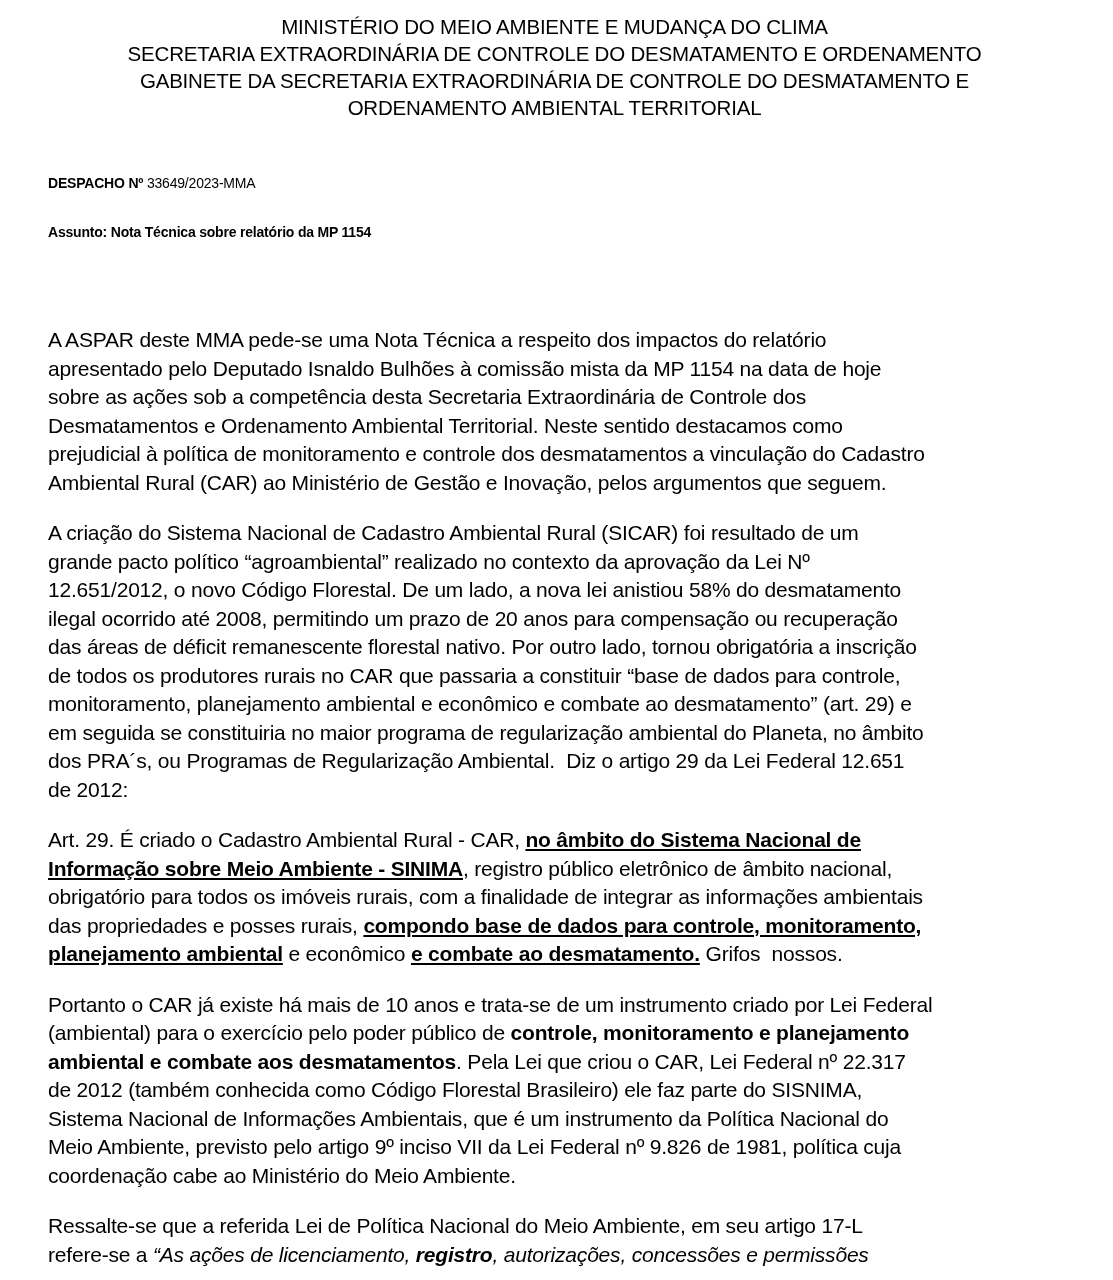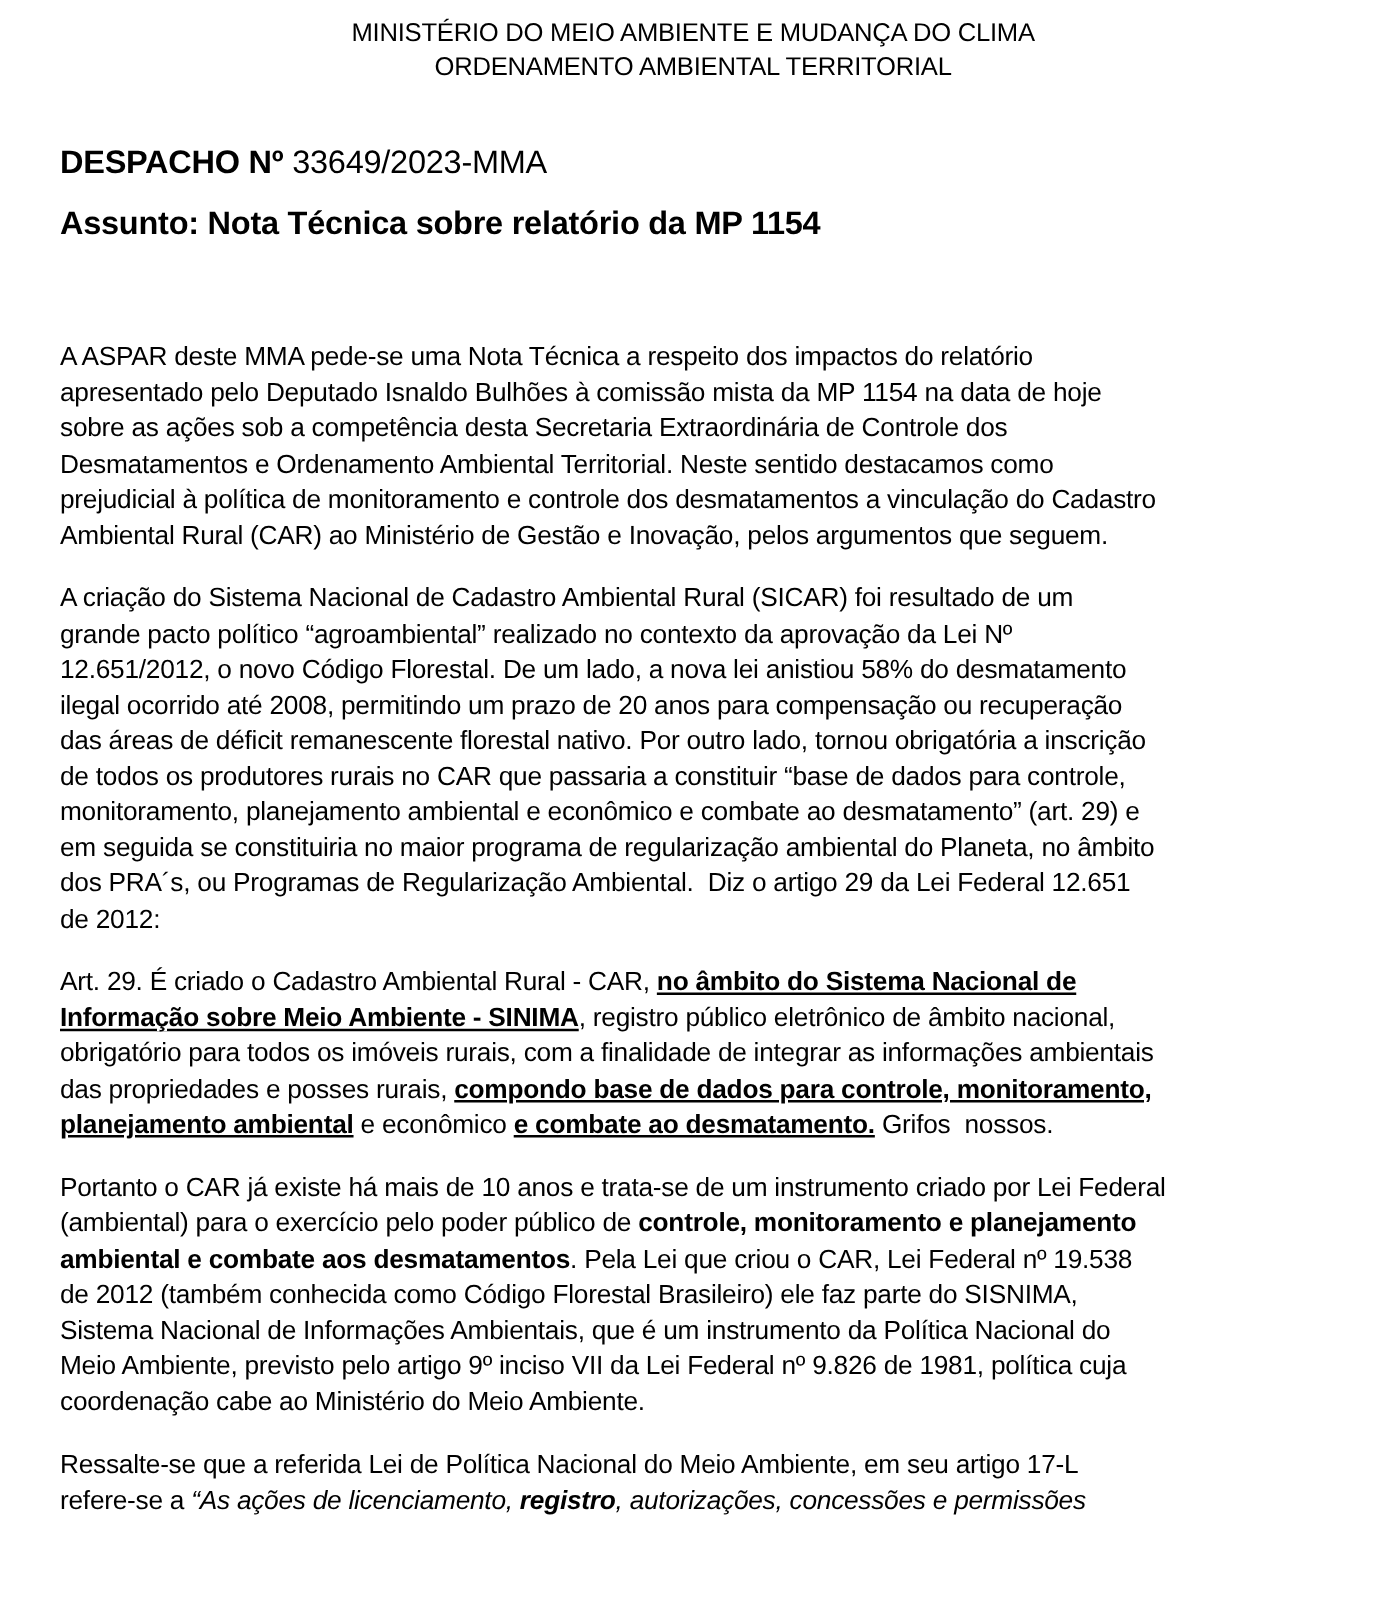--- a/index.html
+++ b/index.html
@@ -24,21 +24,21 @@
   .doc-header {
     text-align: center;
     font-size: 20.5px;
     line-height: 27px;
     letter-spacing: -0.2px;
   }
   .header-line {
     white-space: pre;
   }
   .meta-line {
-    font-size: 26px;
+    font-size: 14px;
     line-height: 28.5px;
     letter-spacing: -0.2px;
     white-space: pre;
   }
   .despacho-line { margin-top: 48px; }
   .assunto-line  { margin-top: 20px; }
   .doc-body {
     margin-top: 80px;
     font-size: 21px;
     line-height: 28.5px;
@@ -52,20 +52,22 @@
   .s-u { text-decoration: underline; text-align: center; }
   .s-i { font-style: italic; }
 </style>
 </head>
 <body>
 
 <div class="page">
 
   <header class="doc-header">
     <div class="header-line">MINISTÉRIO DO MEIO AMBIENTE E MUDANÇA DO CLIMA</div>
+    <div class="header-line">SECRETARIA EXTRAORDINÁRIA DE CONTROLE DO DESMATAMENTO E ORDENAMENTO</div>
+    <div class="header-line">GABINETE DA SECRETARIA EXTRAORDINÁRIA DE CONTROLE DO DESMATAMENTO E</div>
     <div class="header-line">ORDENAMENTO AMBIENTAL TERRITORIAL</div>
   </header>
 
   <div class="meta-line despacho-line"><span class="s-b">DESPACHO Nº </span><span>33649/2023-MMA</span></div>
 
   <div class="meta-line assunto-line"><span class="s-b">Assunto: Nota Técnica sobre relatório da MP 1154</span></div>
 
   <main class="doc-body">
       <p class="para"><span>A ASPAR deste MMA pede-se uma Nota Técnica a respeito dos impactos do relatório</span>
 <span>apresentado pelo Deputado Isnaldo Bulhões à comissão mista da MP 1154 na data de hoje</span>
@@ -83,21 +85,21 @@
 <span>em seguida se constituiria no maior programa de regularização ambiental do Planeta, no âmbito</span>
 <span>dos PRA´s, ou Programas de Regularização Ambiental.  Diz o artigo 29 da Lei Federal 12.651</span>
 <span>de 2012:</span></p>
       <p class="para"><span>Art. 29. É criado o Cadastro Ambiental Rural - CAR, </span><span class="s-b s-u">no âmbito do Sistema Nacional de</span>
 <span class="s-b s-u">Informação sobre Meio Ambiente - SINIMA</span><span>, registro público eletrônico de âmbito nacional,</span>
 <span>obrigatório para todos os imóveis rurais, com a finalidade de integrar as informações ambientais</span>
 <span>das propriedades e posses rurais, </span><span class="s-b s-u">compondo base de dados para controle, monitoramento,</span>
 <span class="s-b s-u">planejamento ambiental</span><span> e econômico </span><span class="s-b s-u">e combate ao desmatamento.</span><span> Grifos  nossos.</span></p>
       <p class="para"><span>Portanto o CAR já existe há mais de 10 anos e trata-se de um instrumento criado por Lei Federal</span>
 <span>(ambiental) para o exercício pelo poder público de </span><span class="s-b">controle, monitoramento e planejamento</span>
-<span class="s-b">ambiental e combate aos desmatamentos</span><span>. Pela Lei que criou o CAR, Lei Federal nº 19.538</span>
+<span class="s-b">ambiental e combate aos desmatamentos</span><span>. Pela Lei que criou o CAR, Lei Federal nº 22.317</span>
 <span>de 2012 (também conhecida como Código Florestal Brasileiro) ele faz parte do SISNIMA,</span>
 <span>Sistema Nacional de Informações Ambientais, que é um instrumento da Política Nacional do</span>
 <span>Meio Ambiente, previsto pelo artigo 9º inciso VII da Lei Federal nº 9.826 de 1981, política cuja</span>
 <span>coordenação cabe ao Ministério do Meio Ambiente.</span></p>
       <p class="para"><span>Ressalte-se que a referida Lei de Política Nacional do Meio Ambiente, em seu artigo 17-L</span>
 <span>refere-se a </span><span class="s-i">“As ações de licenciamento, </span><span class="s-b s-i">registro</span><span class="s-i">, autorizações, concessões e permissões</span></p>
     </main>
 
 </div>
 

